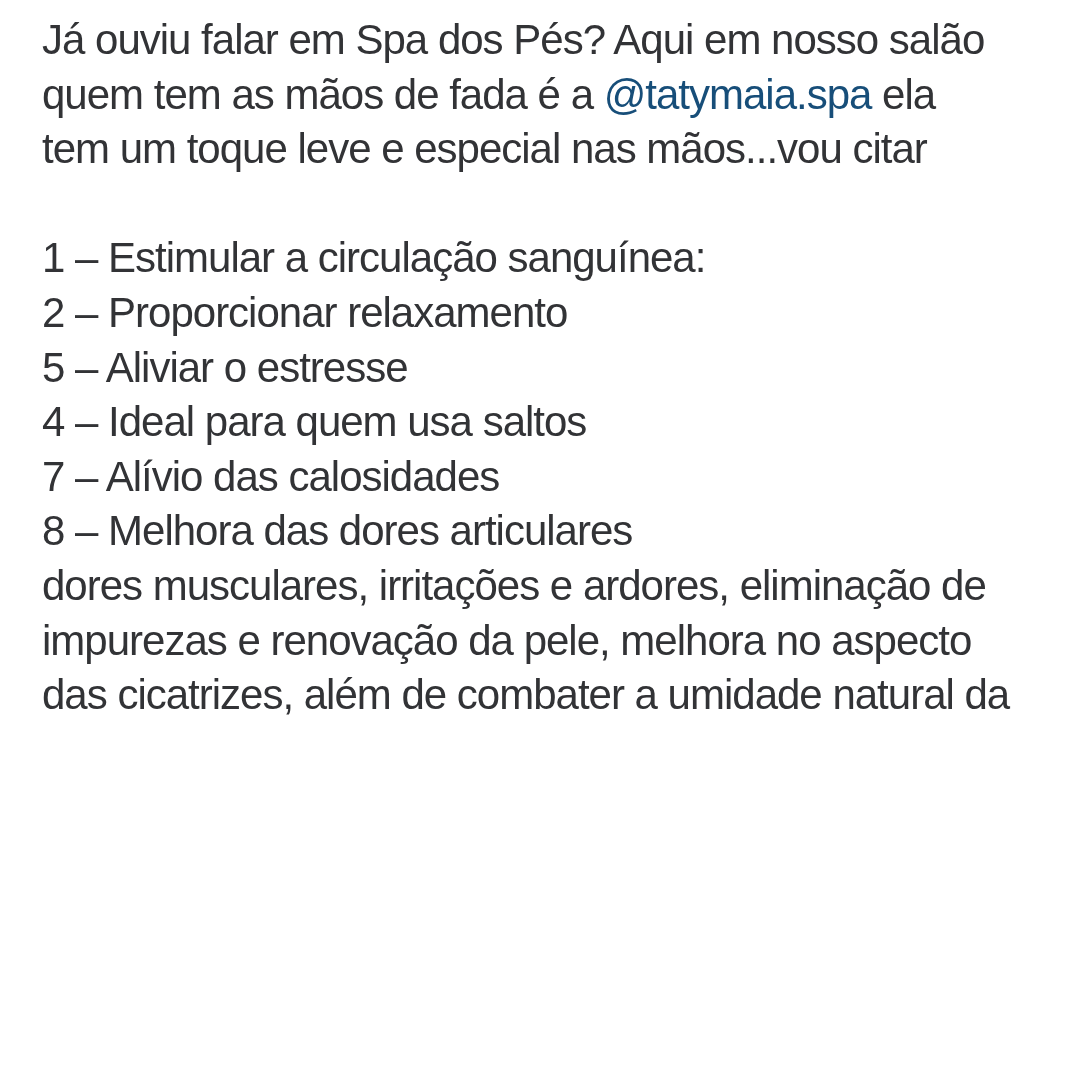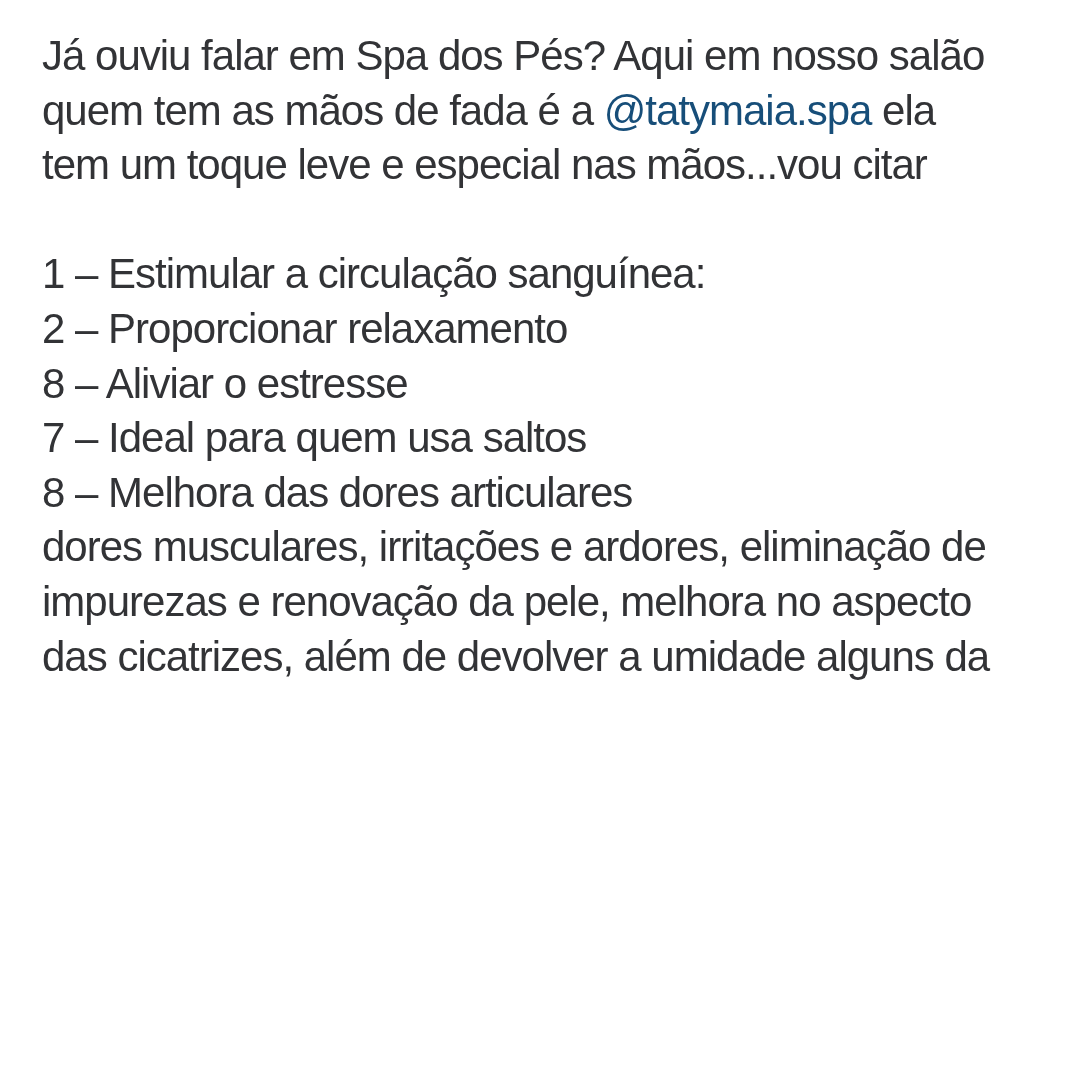--- a/index.html
+++ b/index.html
@@ -18,21 +18,20 @@
     font-size: 42px;
     line-height: 54.6px;
     letter-spacing: -1px;
     font-weight: 400;
   }
   .caption {
     position: absolute;
     top: 13px;
     left: 42px;
     right: 38px;
-    margin-top: 16px;
   }
   .block {
     margin: 0 0 54.6px 0;
   }
   .block:last-child {
     margin-bottom: 0;
   }
   .line {
     white-space: nowrap;
   }
@@ -55,25 +54,26 @@
 
     <div class="block">
       <div class="line">Já ouviu falar em Spa dos Pés? Aqui em nosso salão</div>
       <div class="line"><span>quem tem as mãos de fada é a </span><a class="mention">@tatymaia.spa</a><span> ela</span></div>
       <div class="line">tem um toque leve e especial nas mãos...vou citar</div>
     </div>
 
     <ul class="benefits-list block">
       <li class="line">1 – Estimular a circulação sanguínea:</li>
       <li class="line">2 – Proporcionar relaxamento</li>
-      <li class="line">8 – Aliviar o estresse</li>
-      <li class="line">7 – Ideal para quem usa saltos</li>
+      <li class="line">5 – Aliviar o estresse</li>
+      <li class="line">4 – Ideal para quem usa saltos</li>
+      <li class="line">7 – Alívio das calosidades</li>
       <li class="line">8 – Melhora das dores articulares</li>
     </ul>
 
     <div class="block">
       <div class="line">dores musculares, irritações e ardores, eliminação de</div>
       <div class="line">impurezas e renovação da pele, melhora no aspecto</div>
-      <div class="line">das cicatrizes, além de devolver a umidade alguns da</div>
+      <div class="line">das cicatrizes, além de combater a umidade natural da</div>
     </div>
 
   </div>
 </div>
 
 </body></html>

